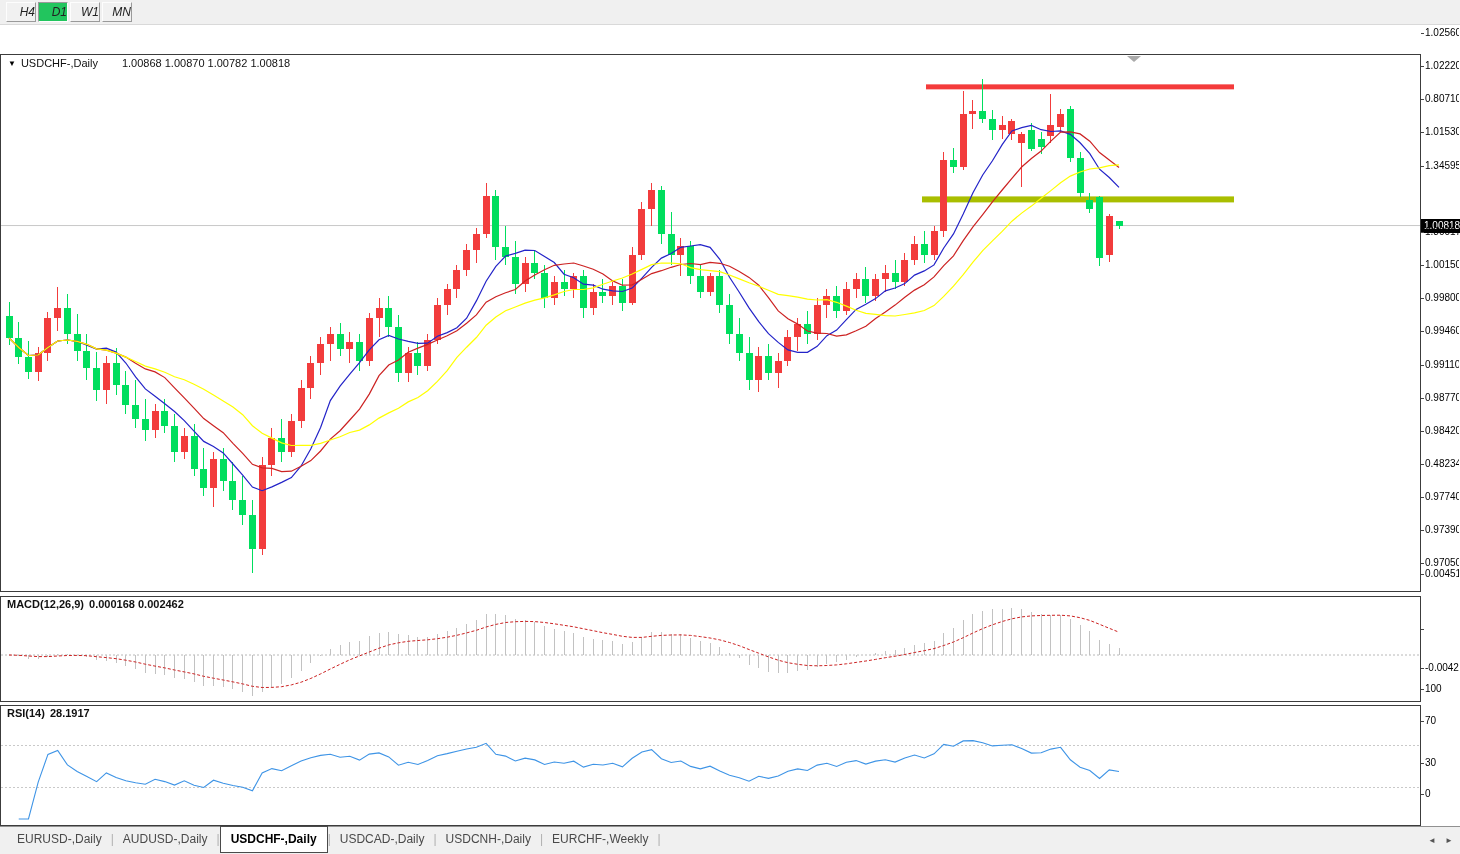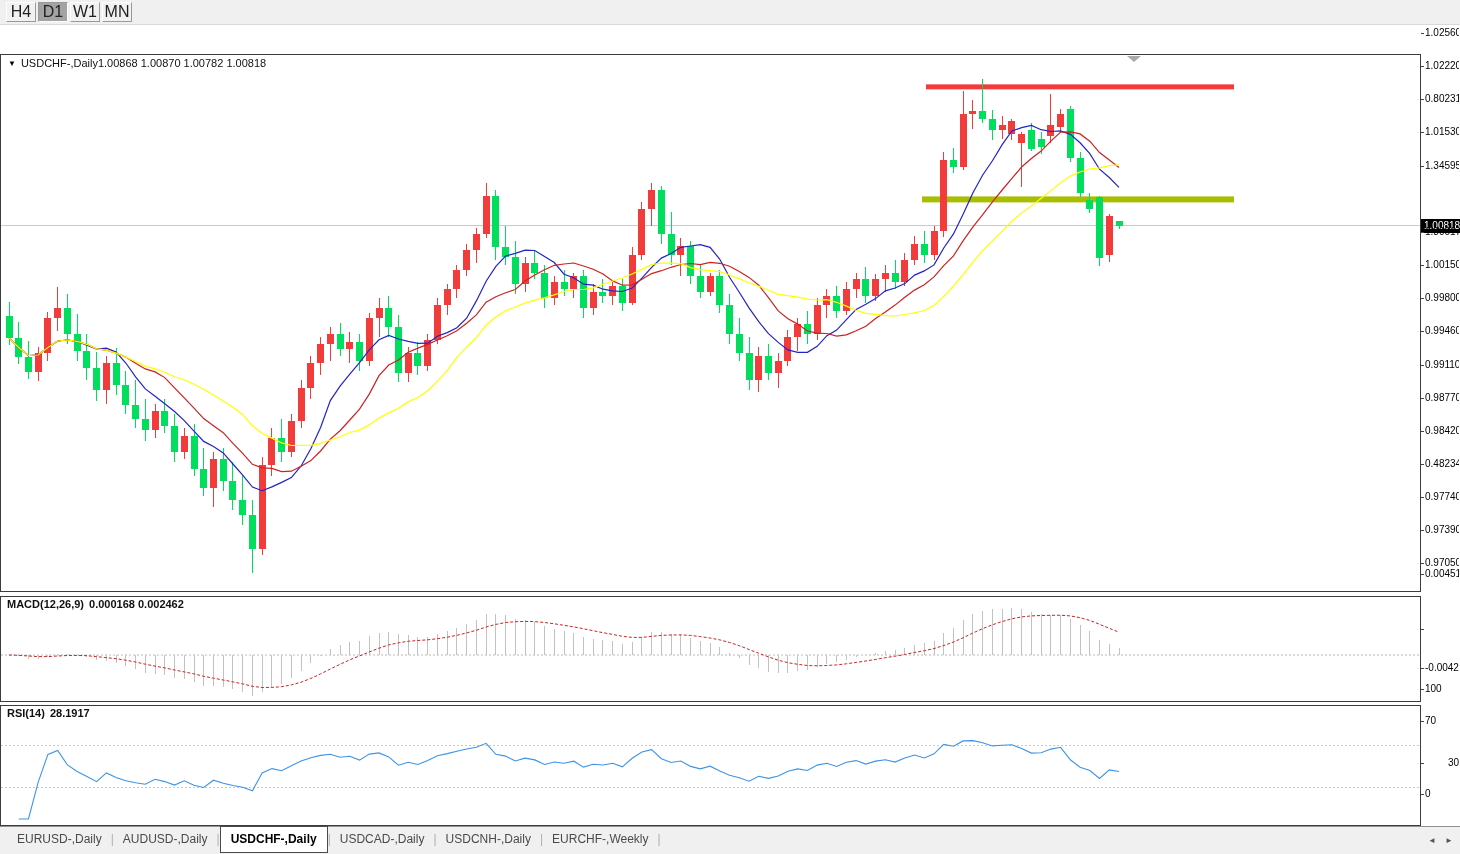--- a/index.html
+++ b/index.html
@@ -2,36 +2,36 @@
 <html><head>
 <meta charset="utf-8">
 <style>
   * { margin:0; padding:0; box-sizing:border-box; }
   html,body { width:1460px; height:854px; overflow:hidden; }
   body { font-family:"Liberation Sans", sans-serif; background:#f0f0f0; }
   #root { position:relative; width:1460px; height:854px; background:#f0f0f0; }
 
   #toolbar { position:absolute; left:0; top:0; width:1460px; height:25px;
              background:#f0f0f0; border-bottom:1px solid #d9d9d9; padding:2px 0 0 6px; }
-  .tf-btn { display:inline-block; width:30px; height:20px; line-height:18px; text-align:center;
-            font-size:16px; color:#222; background:#f1f1f1; margin-right:2px; cursor:default;
-            border:1px solid; border-color:#fdfdfd #9a9a9a #9a9a9a #fdfdfd; }
-  .tf-btn.active { background:#a3a3a3; border-color:#9a9a9a #fdfdfd #fdfdfd #9a9a9a; }
+  .tf-btn { display:inline-block; width:30px; height:20px; line-height:18px; text-align:right;
+            font-size:12px; color:#222; background:#f1f1f1; margin-right:2px; cursor:default;
+            border:1px solid; border-color:#fdfdfd #9a9a9a #9a9a9a #fdfdfd;font-style:italic; }
+  .tf-btn.active { background:#22c55e; border-color:#9a9a9a #fdfdfd #fdfdfd #9a9a9a; }
 
   #content { position:absolute; left:0; top:25px; width:1460px; height:801px; background:#ffffff; }
 
   .panel { position:absolute; left:0; background:#ffffff; border:1px solid #3c3c3c; }
   #main-panel { top:29px; width:1421px; height:538px; }
   #macd-panel { top:571px; width:1421px; height:106px; }
   #rsi-panel  { top:680px; width:1421px; height:121px; }
   .panel svg { position:absolute; left:0; top:0; }
 
   #chart-header { position:absolute; left:8px; top:32px; font-size:11px; color:#111; z-index:5; }
   #chart-header .tri { font-size:8px; color:#000; margin-right:5px; vertical-align:1px; }
-  #chart-header .vals { margin-left:0; }
+  #chart-header .vals { margin-left:24px; }
 
   .ind-label { position:absolute; left:7px; font-size:11px; color:#111; z-index:5;font-weight:bold; }
   #macd-label-row { top:573px; }
   #rsi-label-row { top:682px; }
   .ind-label span { margin-right:5px; }
 
   .axis-label { position:absolute; left:1425px; width:34px; font-size:10px; color:#000;
                 white-space:nowrap; overflow:hidden; }
   .axis-tick { position:absolute; left:1421px; width:3px; height:1px; background:#444; }
   #price-tag { position:absolute; left:1421px; top:194px; width:39px; height:14px;
@@ -486,21 +486,21 @@
   </div>
 
   <div id="tab-bar">
     <span class="tab-scroll" style="right:24px">◄</span>
     <span class="tab-scroll" style="right:7px">►</span>
   <span class="tab">EURUSD-,Daily</span><span class="tab-sep">|</span><span class="tab">AUDUSD-,Daily</span><span class="tab-sep">|</span><span class="tab active">USDCHF-,Daily</span><span class="tab-sep">|</span><span class="tab">USDCAD-,Daily</span><span class="tab-sep">|</span><span class="tab">USDCNH-,Daily</span><span class="tab-sep">|</span><span class="tab">EURCHF-,Weekly</span><span class="tab-sep">|</span></div>
 <div class="axis-label" style="top: 27px;">1.02560</div>
     <div class="axis-tick" style="top: 33px;"></div>
     <div class="axis-label" style="top: 59.7043px;">1.02220</div>
     <div class="axis-tick" style="top: 65.7043px;"></div>
-    <div class="axis-label" style="top: 93.3704px;">0.80231</div>
+    <div class="axis-label" style="top: 93.3704px;">0.80710</div>
     <div class="axis-tick" style="top: 99.3704px;"></div>
     <div class="axis-label" style="top: 126.075px;">1.01530</div>
     <div class="axis-tick" style="top: 132.075px;"></div>
     <div class="axis-label" style="top: 159.741px;">1.34595</div>
     <div class="axis-tick" style="top: 165.741px;"></div>
     <div class="axis-label" style="top: 226.111px;">1.80017</div>
     <div class="axis-tick" style="top: 232.111px;"></div>
     <div class="axis-label" style="top: 258.815px;">1.00150</div>
     <div class="axis-tick" style="top: 264.815px;"></div>
     <div class="axis-label" style="top: 292.482px;">0.99800</div>
@@ -524,17 +524,17 @@
     <div class="axis-label" style="top: 567.998px;">0.00451</div>
     <div class="axis-tick" style="top: 573.998px;"></div>
     <div class="axis-label" style="top: 623px; padding-left: 34px;">0.00</div>
     <div class="axis-tick" style="top: 629px;"></div>
     <div class="axis-label" style="top: 662.091px;">-0.004243</div>
     <div class="axis-tick" style="top: 668.091px;"></div>
     <div class="axis-label" style="top: 683px;">100</div>
     <div class="axis-tick" style="top: 689px;"></div>
     <div class="axis-label" style="top: 714.5px;">70</div>
     <div class="axis-tick" style="top: 720.5px;"></div>
-    <div class="axis-label" style="top: 756.5px; text-align: right;">30</div>
+    <div class="axis-label" style="top: 756.5px;">30</div>
     <div class="axis-tick" style="top: 762.5px;"></div>
     <div class="axis-label" style="top: 788px;">0</div>
     <div class="axis-tick" style="top: 794px;"></div>
   </div>
 
 </body></html>

